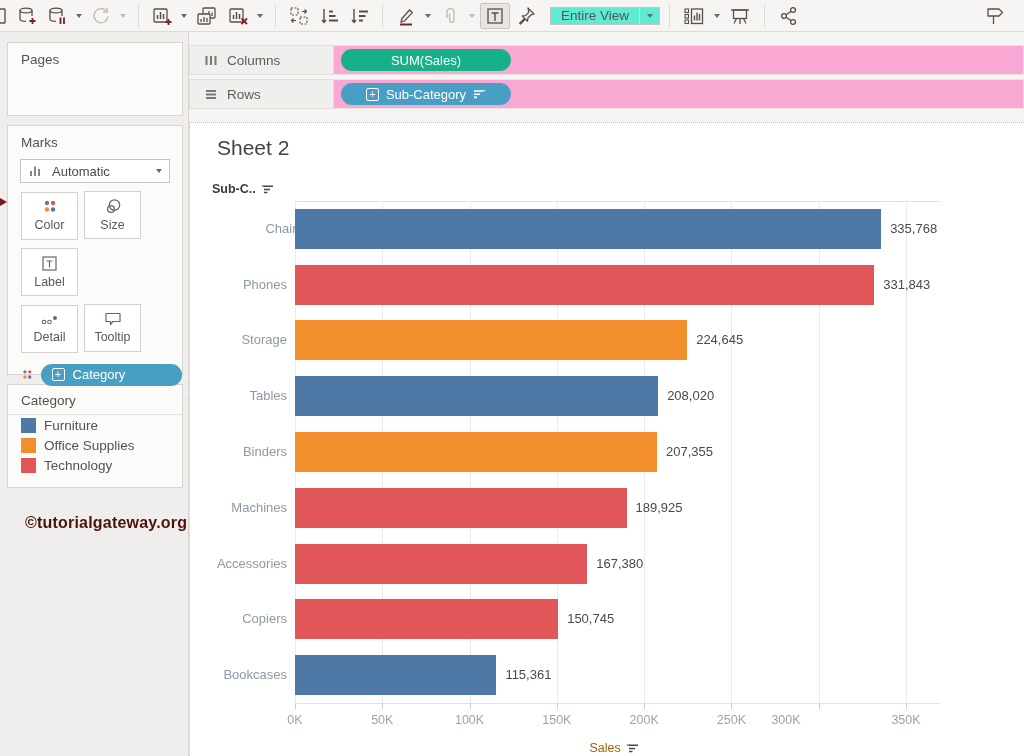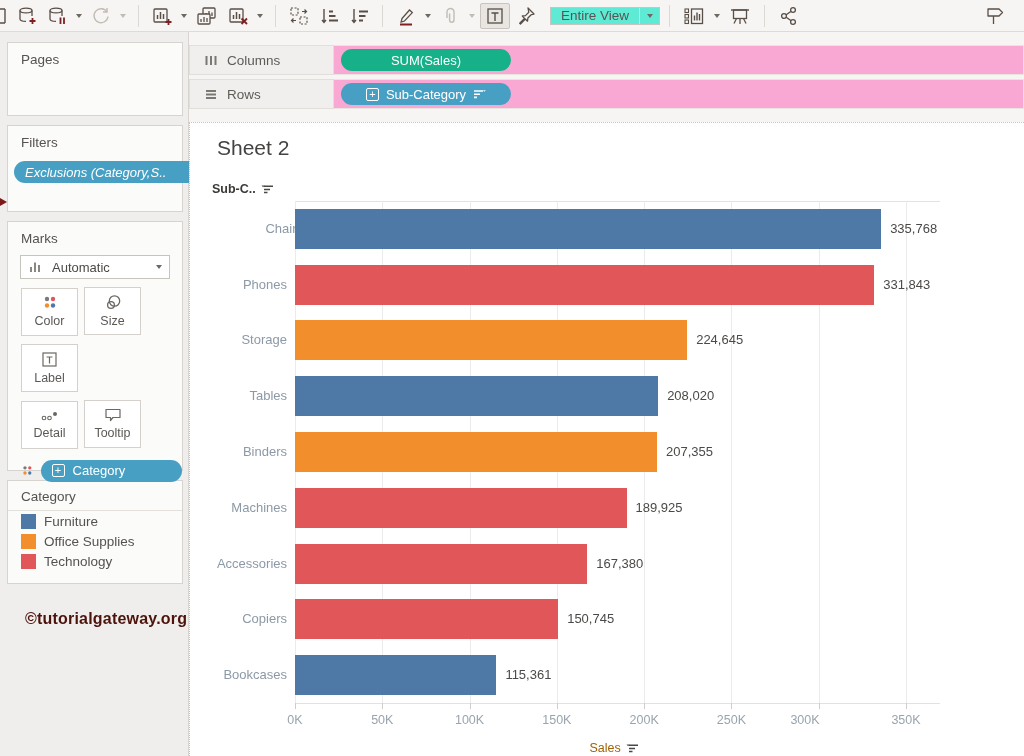--- a/index.html
+++ b/index.html
@@ -229,30 +229,20 @@
 
 <div class="content">
 
   <div class="sidebar">
     <div class="annot-arrow"></div>
 
     <div class="card pages-card">
       <div class="card-title">Pages</div>
     </div>
 
-    <div class="card filters-card">
-      <div class="card-title">Filters</div>
-      <div class="pill blue filter-pill">
-        <span>Exclusions (Category,S..</span>
-        <svg width="15" height="12" viewBox="0 0 15 12" fill="none">
-            <circle cx="5.2" cy="6" r="3.6" stroke="#fff" stroke-width="1.2"></circle>
-            <circle cx="9.8" cy="6" r="3.6" stroke="#fff" stroke-width="1.2"></circle>
-          </svg>
-      </div>
-    </div>
 
     <div class="card marks-card">
       <div class="card-title">Marks</div>
       <div class="mark-dd">
         <svg width="16" height="14" viewBox="0 0 16 14" style="margin-left:7px;">
             <path d="M3 12V7M7 12V2.5M11 12V5" stroke="#8a8680" stroke-width="2" fill="none"></path>
           </svg>
         <span class="ddtxt">Automatic</span>
         <span class="caret" style="margin-right:7px;"></span>
       </div>
@@ -387,21 +377,21 @@
         <div class="tick" style="left: 366.857px; top: 580px;"></div>
         <div class="tick-lab" style="left: 366.857px; top: 590px;">150K</div>
         <div class="gridline" style="left: 454.143px; top: 78px; height: 502px;"></div>
         <div class="tick" style="left: 454.143px; top: 580px;"></div>
         <div class="tick-lab" style="left: 454.143px; top: 590px;">200K</div>
         <div class="gridline" style="left: 541.429px; top: 78px; height: 502px;"></div>
         <div class="tick" style="left: 541.429px; top: 580px;"></div>
         <div class="tick-lab" style="left: 541.429px; top: 590px;">250K</div>
         <div class="gridline" style="left: 628.714px; top: 78px; height: 502px;"></div>
         <div class="tick" style="left: 628.714px; top: 580px;"></div>
-        <div class="tick-lab" style="left: 615px; top: 590px;">300K</div>
+        <div class="tick-lab" style="left: 596px; top: 590px;">300K</div>
         <div class="gridline" style="left: 716px; top: 78px; height: 502px;"></div>
         <div class="tick" style="left: 716px; top: 580px;"></div>
         <div class="tick-lab" style="left: 716px; top: 590px;">350K</div>
         <div class="row-label" style="left: 16px; top: 97.8889px;">Chairs</div>
         <div class="bar" style="left: 105px; top: 85.8889px; width: 586.155px; background: rgb(78, 121, 167);"></div>
         <div class="bar-val" style="left: 700.155px; top: 97.8889px;">335,768</div>
         <div class="row-label" style="left: 0px; top: 153.667px;">Phones</div>
         <div class="bar" style="left: 105px; top: 141.667px; width: 579.303px; background: rgb(225, 87, 89);"></div>
         <div class="bar-val" style="left: 693.303px; top: 153.667px;">331,843</div>
         <div class="row-label" style="left: 0px; top: 209.444px;">Storage</div>

